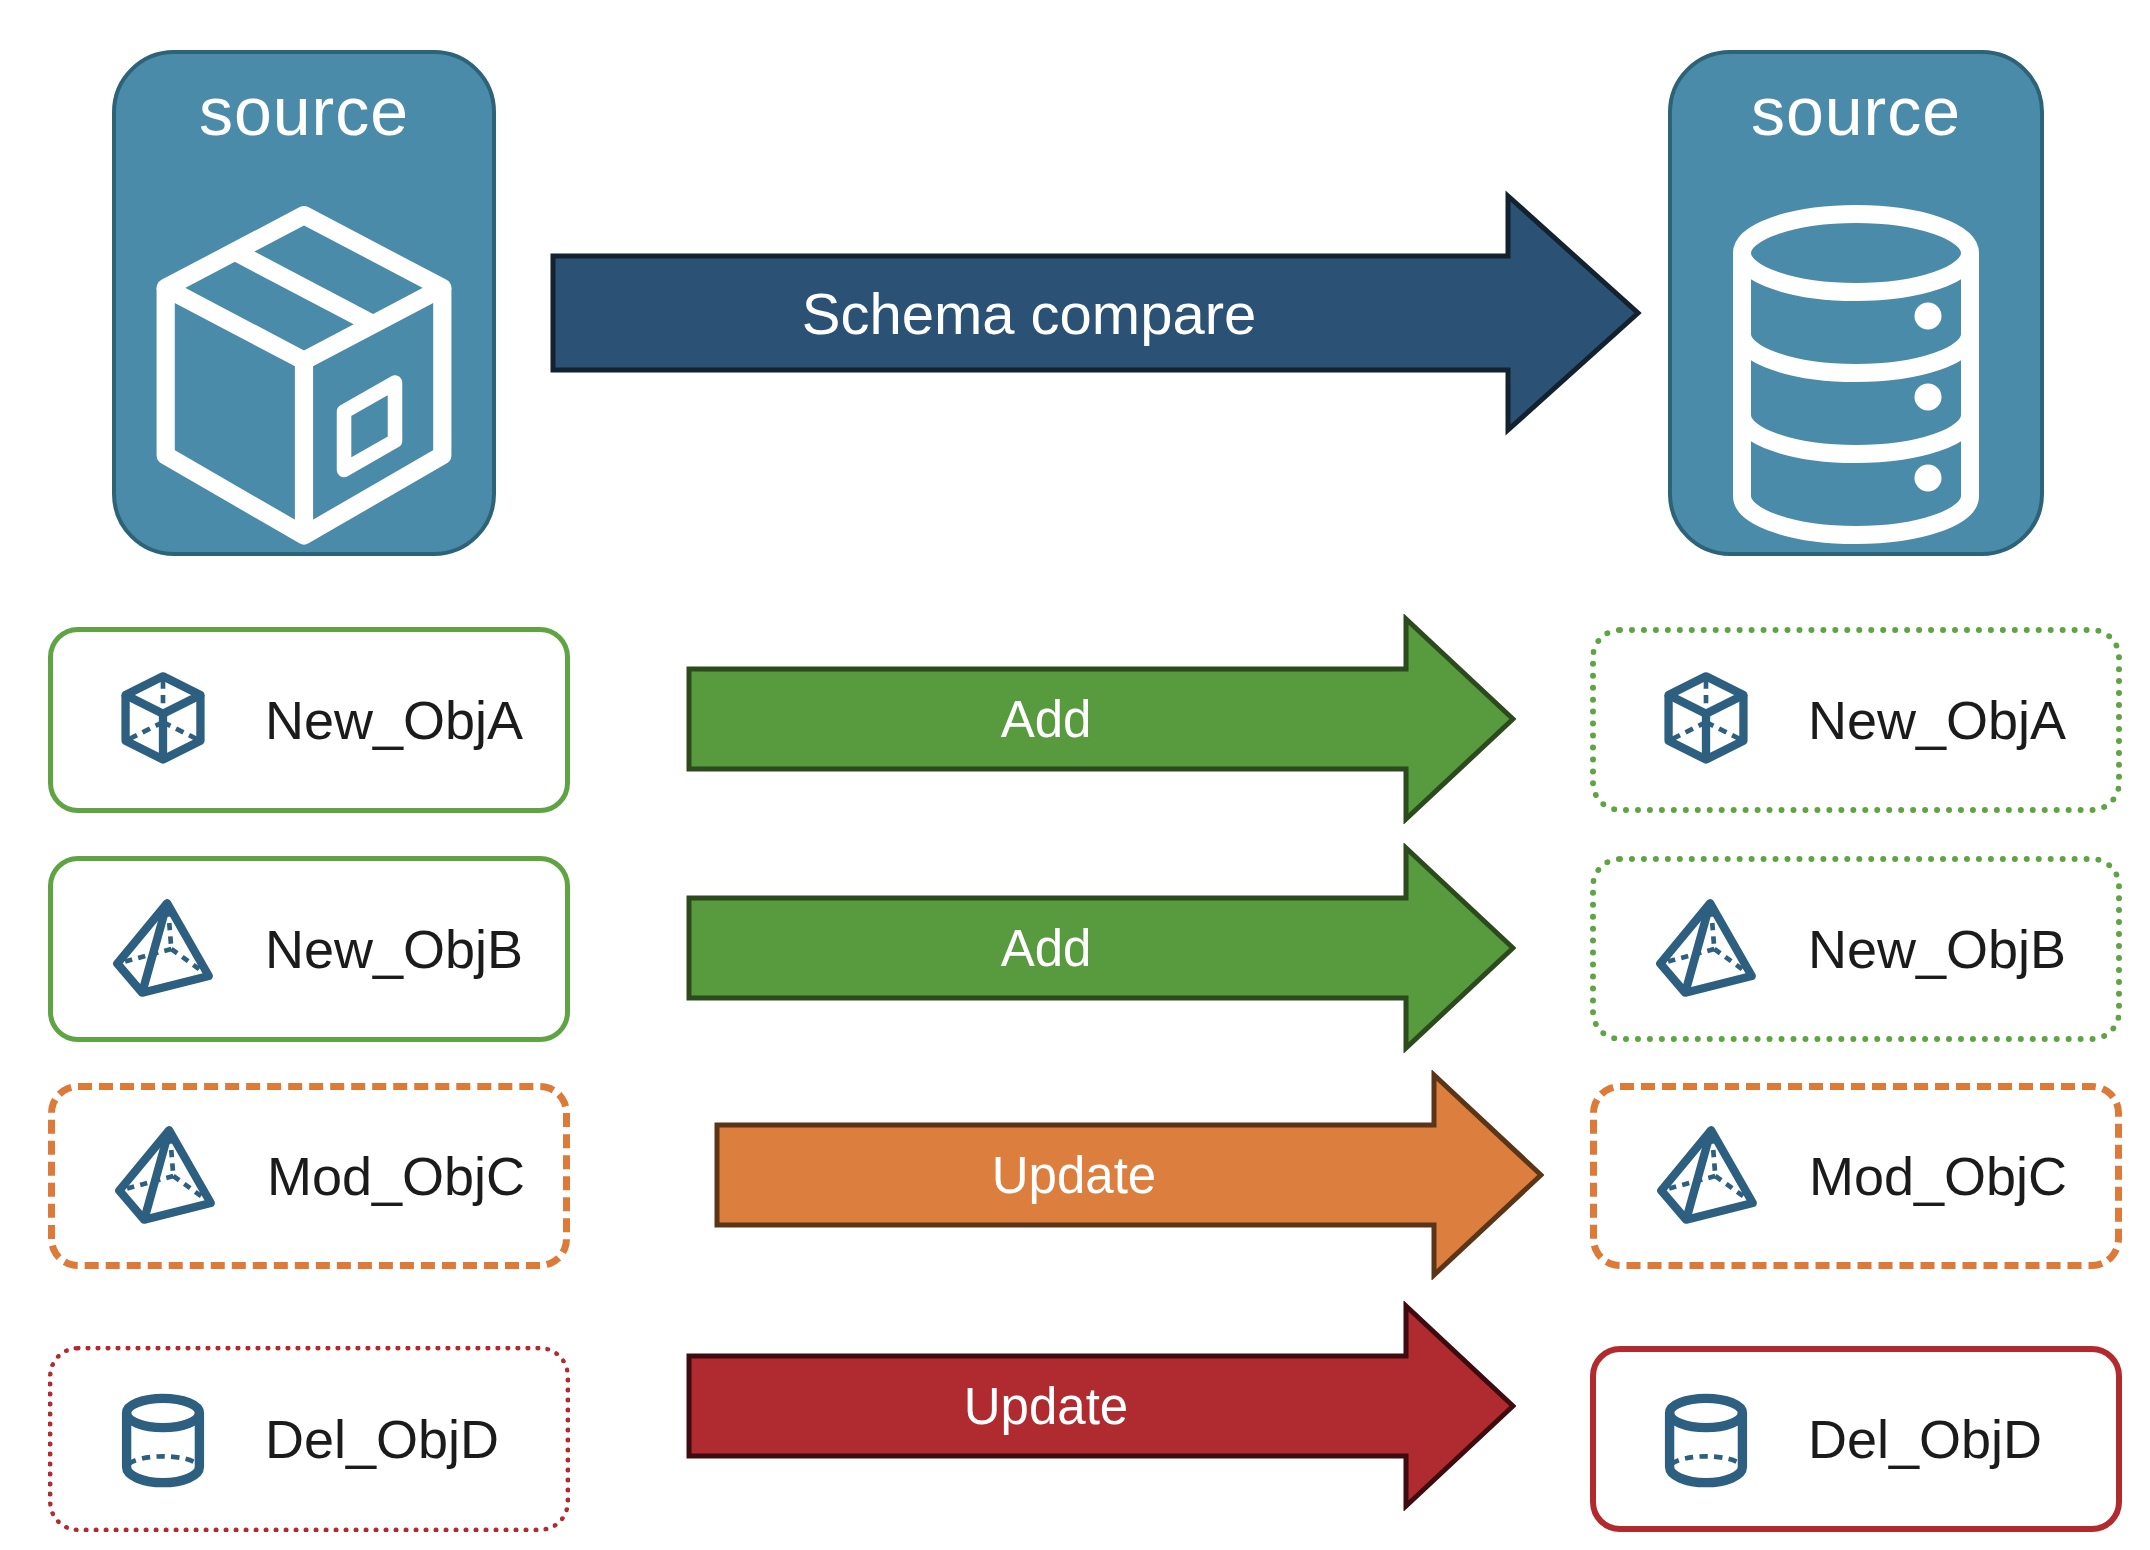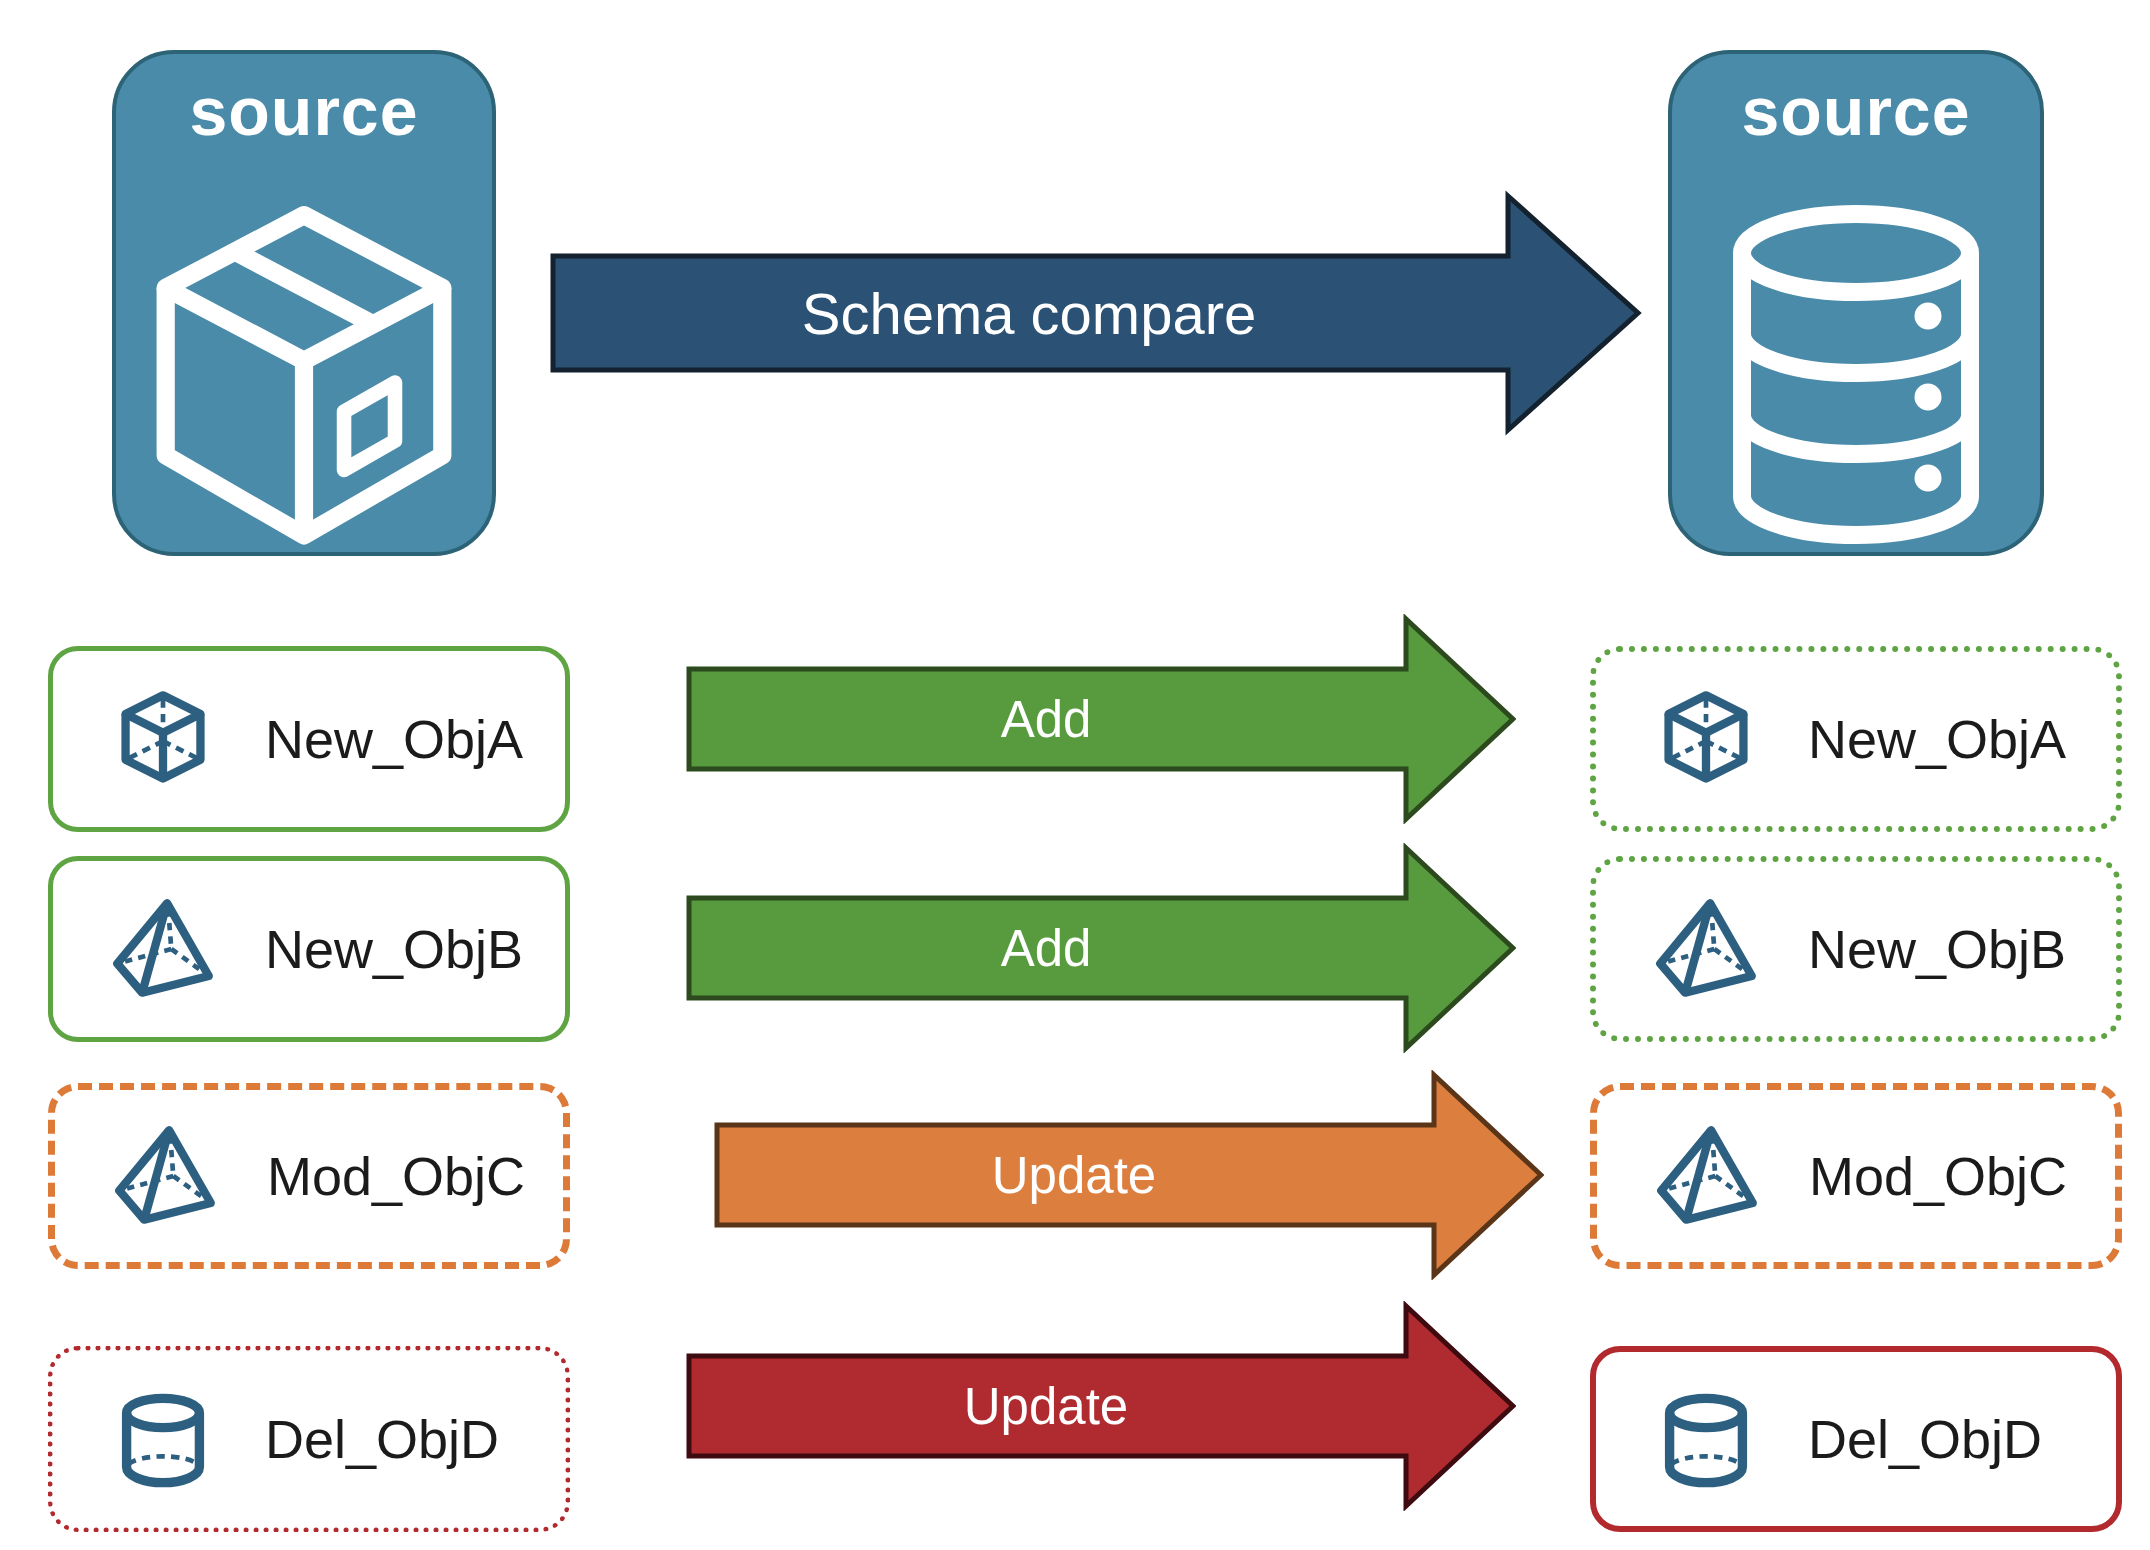--- a/index.html
+++ b/index.html
@@ -11,21 +11,21 @@
   
   .node {
     position:absolute; top:50px; height:506px; box-sizing:border-box;
     background:var(--node-fill,#4A8BA9); border:4px solid var(--node-border,#2D6377);
     border-radius:62px;
   }
   .node.source { left:112px; width:384px; }
   .node.target { left:1668px; width:376px; }
   .node-title {
     margin-top:20px; text-align:center; color:#ffffff;
-    font-size:68px; font-weight:700; letter-spacing:1px; line-height:1.1;
+    font-size:68px; font-weight:400; letter-spacing:1px; line-height:1.1;
   }
   svg.pkg { position:absolute; left:50%; transform:translateX(-50%); top:132px; width:364px; }
   svg.db  { position:absolute; left:50%; transform:translateX(-50%); top:148px; width:300px; }
   .wic path, .wic ellipse { fill:none; stroke:#ffffff; }
   .wic .dot { fill:#ffffff; stroke:none; }
 
   
   .compare-arrow { position:absolute; left:550px; top:190px; width:1092px; height:246px; }
   .compare-arrow svg { display:block; width:100%; height:100%; }
   polygon.shape { stroke-width:5; stroke-linejoin:miter; }
@@ -39,21 +39,21 @@
     color:var(--arrow-text,#ffffff); font-size:58px;
   }
 
   
   .item-box {
     position:absolute; height:186px; box-sizing:border-box; border-radius:30px;
     display:flex; align-items:center; padding-left:58px; background:#ffffff;
   }
   .item-box.left  { left:48px;   width:522px; }
   .item-box.right { left:1590px; width:532px; }
-  .y0 { top:646px; } .y1 { top:856px; } .y2 { top:1083px; } .y3 { top:1346px; }
+  .y0 { top:627px; } .y1 { top:856px; } .y2 { top:1083px; } .y3 { top:1346px; }
   .b-solid-green  { border:5px solid  var(--green-border,#5FA443); }
   .b-dotted-green { border:6px dotted var(--green-border,#5FA443); }
   .b-dashed-orange{ border:7px dashed var(--orange-border,#DD7A38);text-align:center; }
   .b-dotted-red   { border:5px dotted var(--red-border,#B2292E); }
   .b-solid-red    { border:6px solid  var(--red-border,#B2292E); }
   .item-icon { width:104px; height:104px; flex:none; }
   .ic path, .ic ellipse { fill:none; stroke:var(--icon-stroke,#2D5F80); }
   .item-label { margin-left:50px; font-size:54px; color:var(--label-text,#1B1B1B); white-space:nowrap; }
 
   

